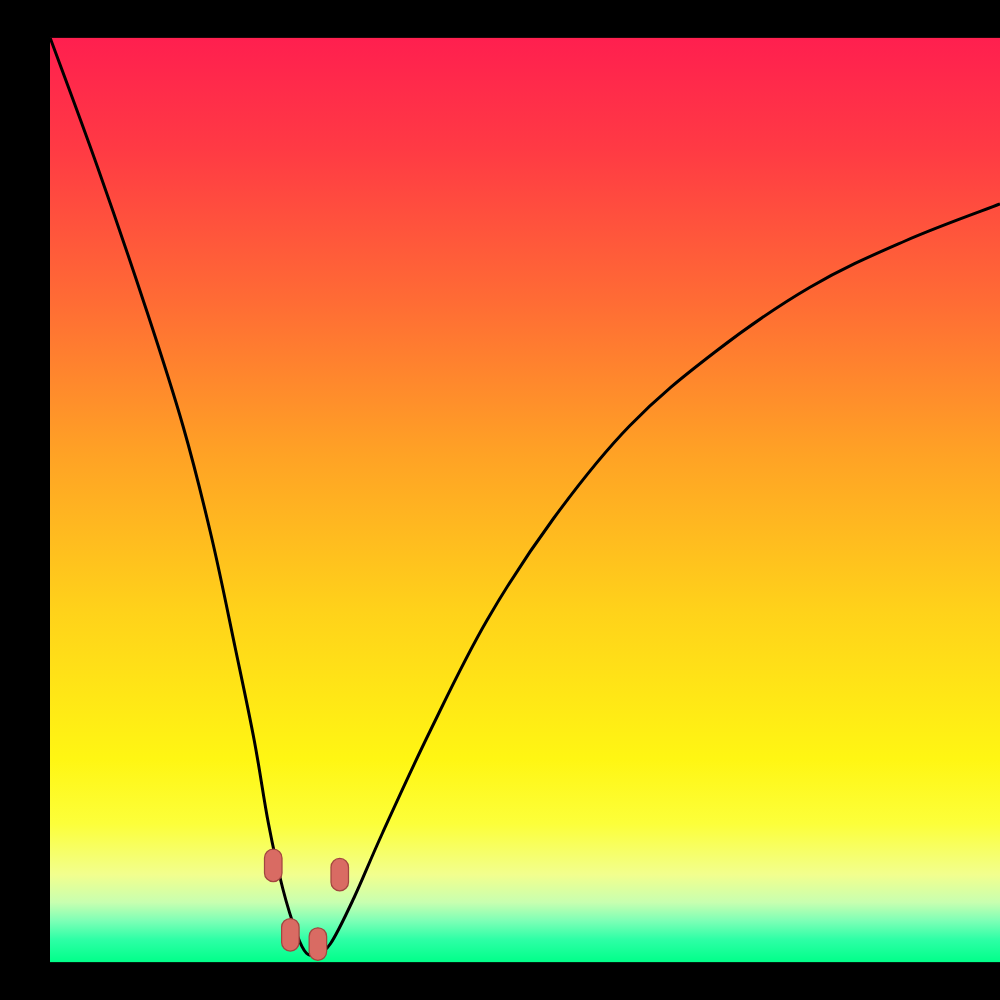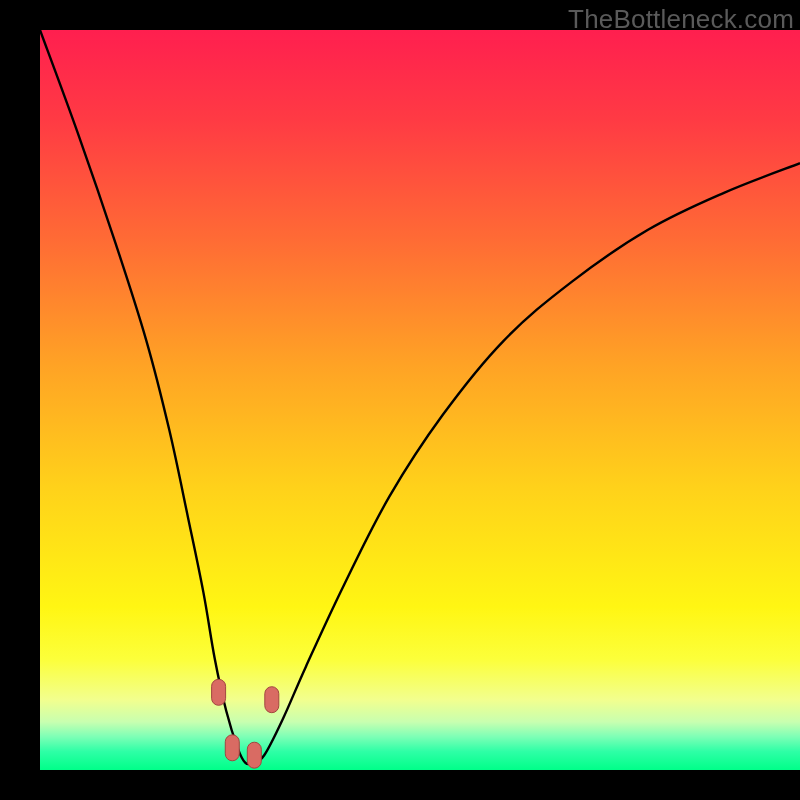--- a/index.html
+++ b/index.html
@@ -50,21 +50,20 @@
     font-weight: 500;
     letter-spacing: 0.2px;
     user-select: none;
   }
 </style>
 </head>
 <body>
 
 <div class="frame">
 
-  <div class="watermark">TheBottleneck.com</div>
 
   <div class="plot-area">
 
     <svg class="gradient-bg" viewBox="0 0 760 740" preserveAspectRatio="none">
       <defs>
         <linearGradient id="bgGrad" x1="0" y1="0" x2="0" y2="1">
             <stop offset="0%" stop-color="#ff1f4f"></stop>
             <stop offset="12%" stop-color="#ff3a44"></stop>
             <stop offset="28.000000000000004%" stop-color="#ff6a35"></stop>
             <stop offset="45%" stop-color="#ffa225"></stop>

